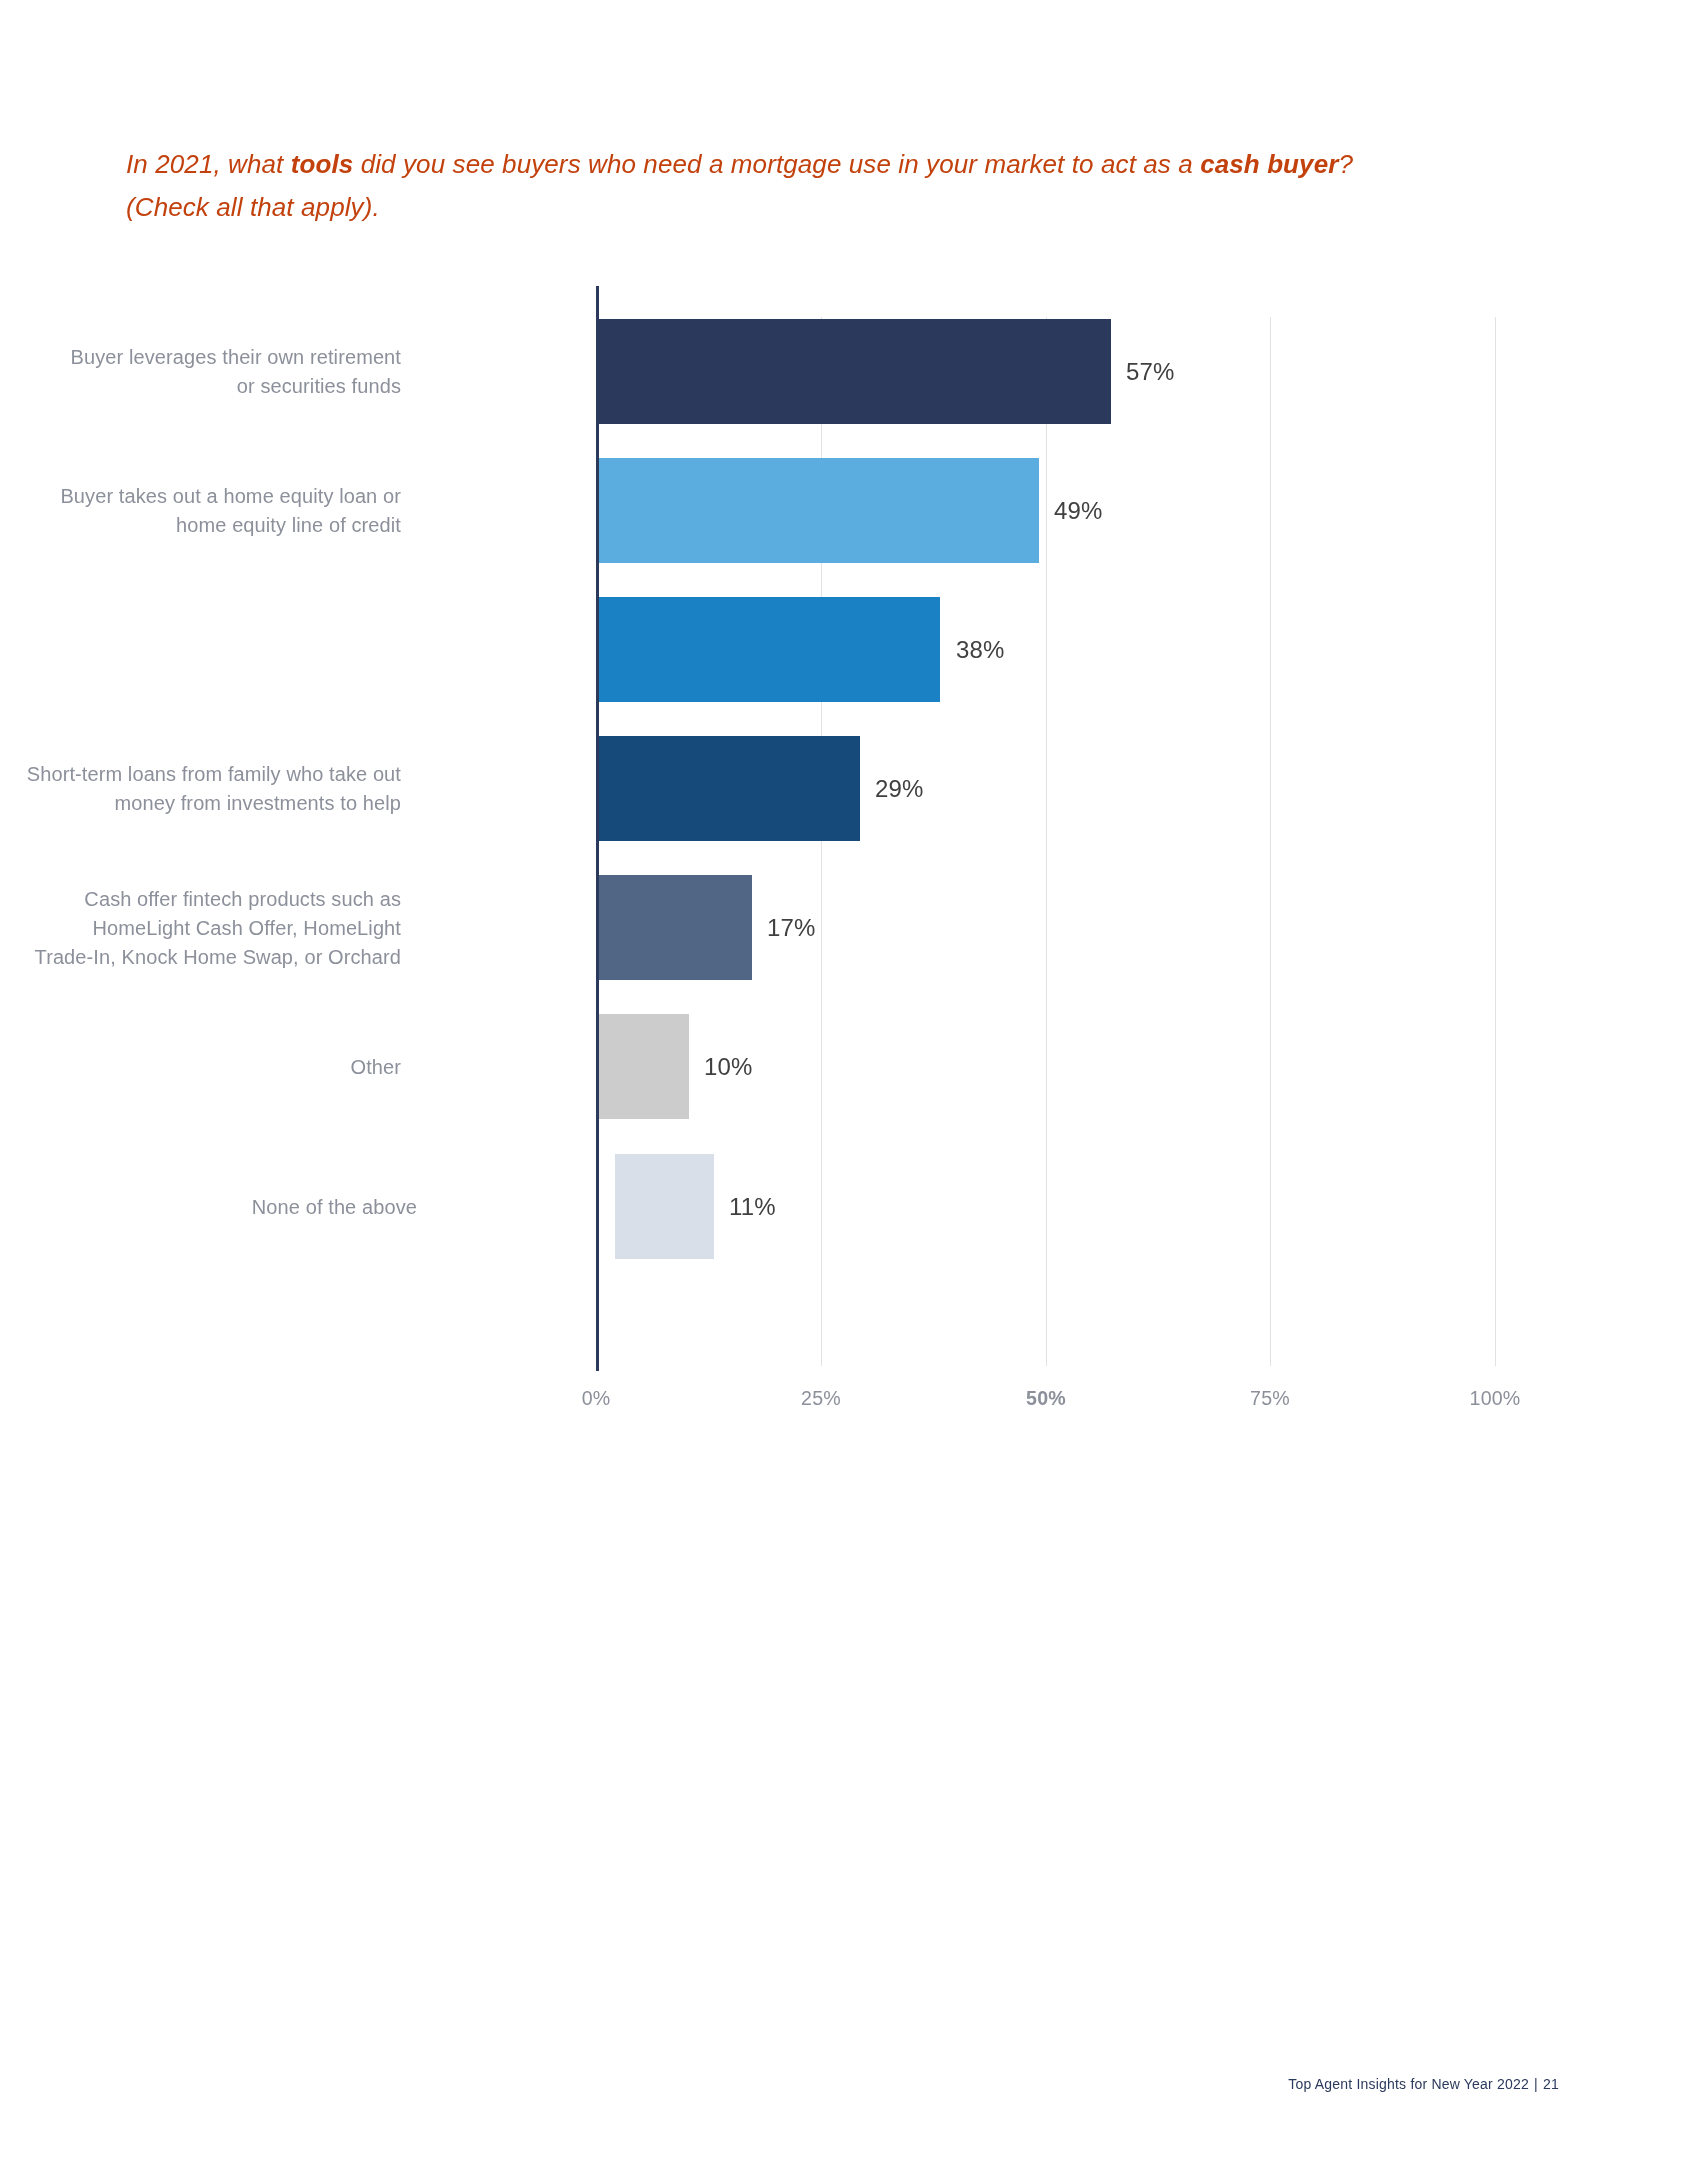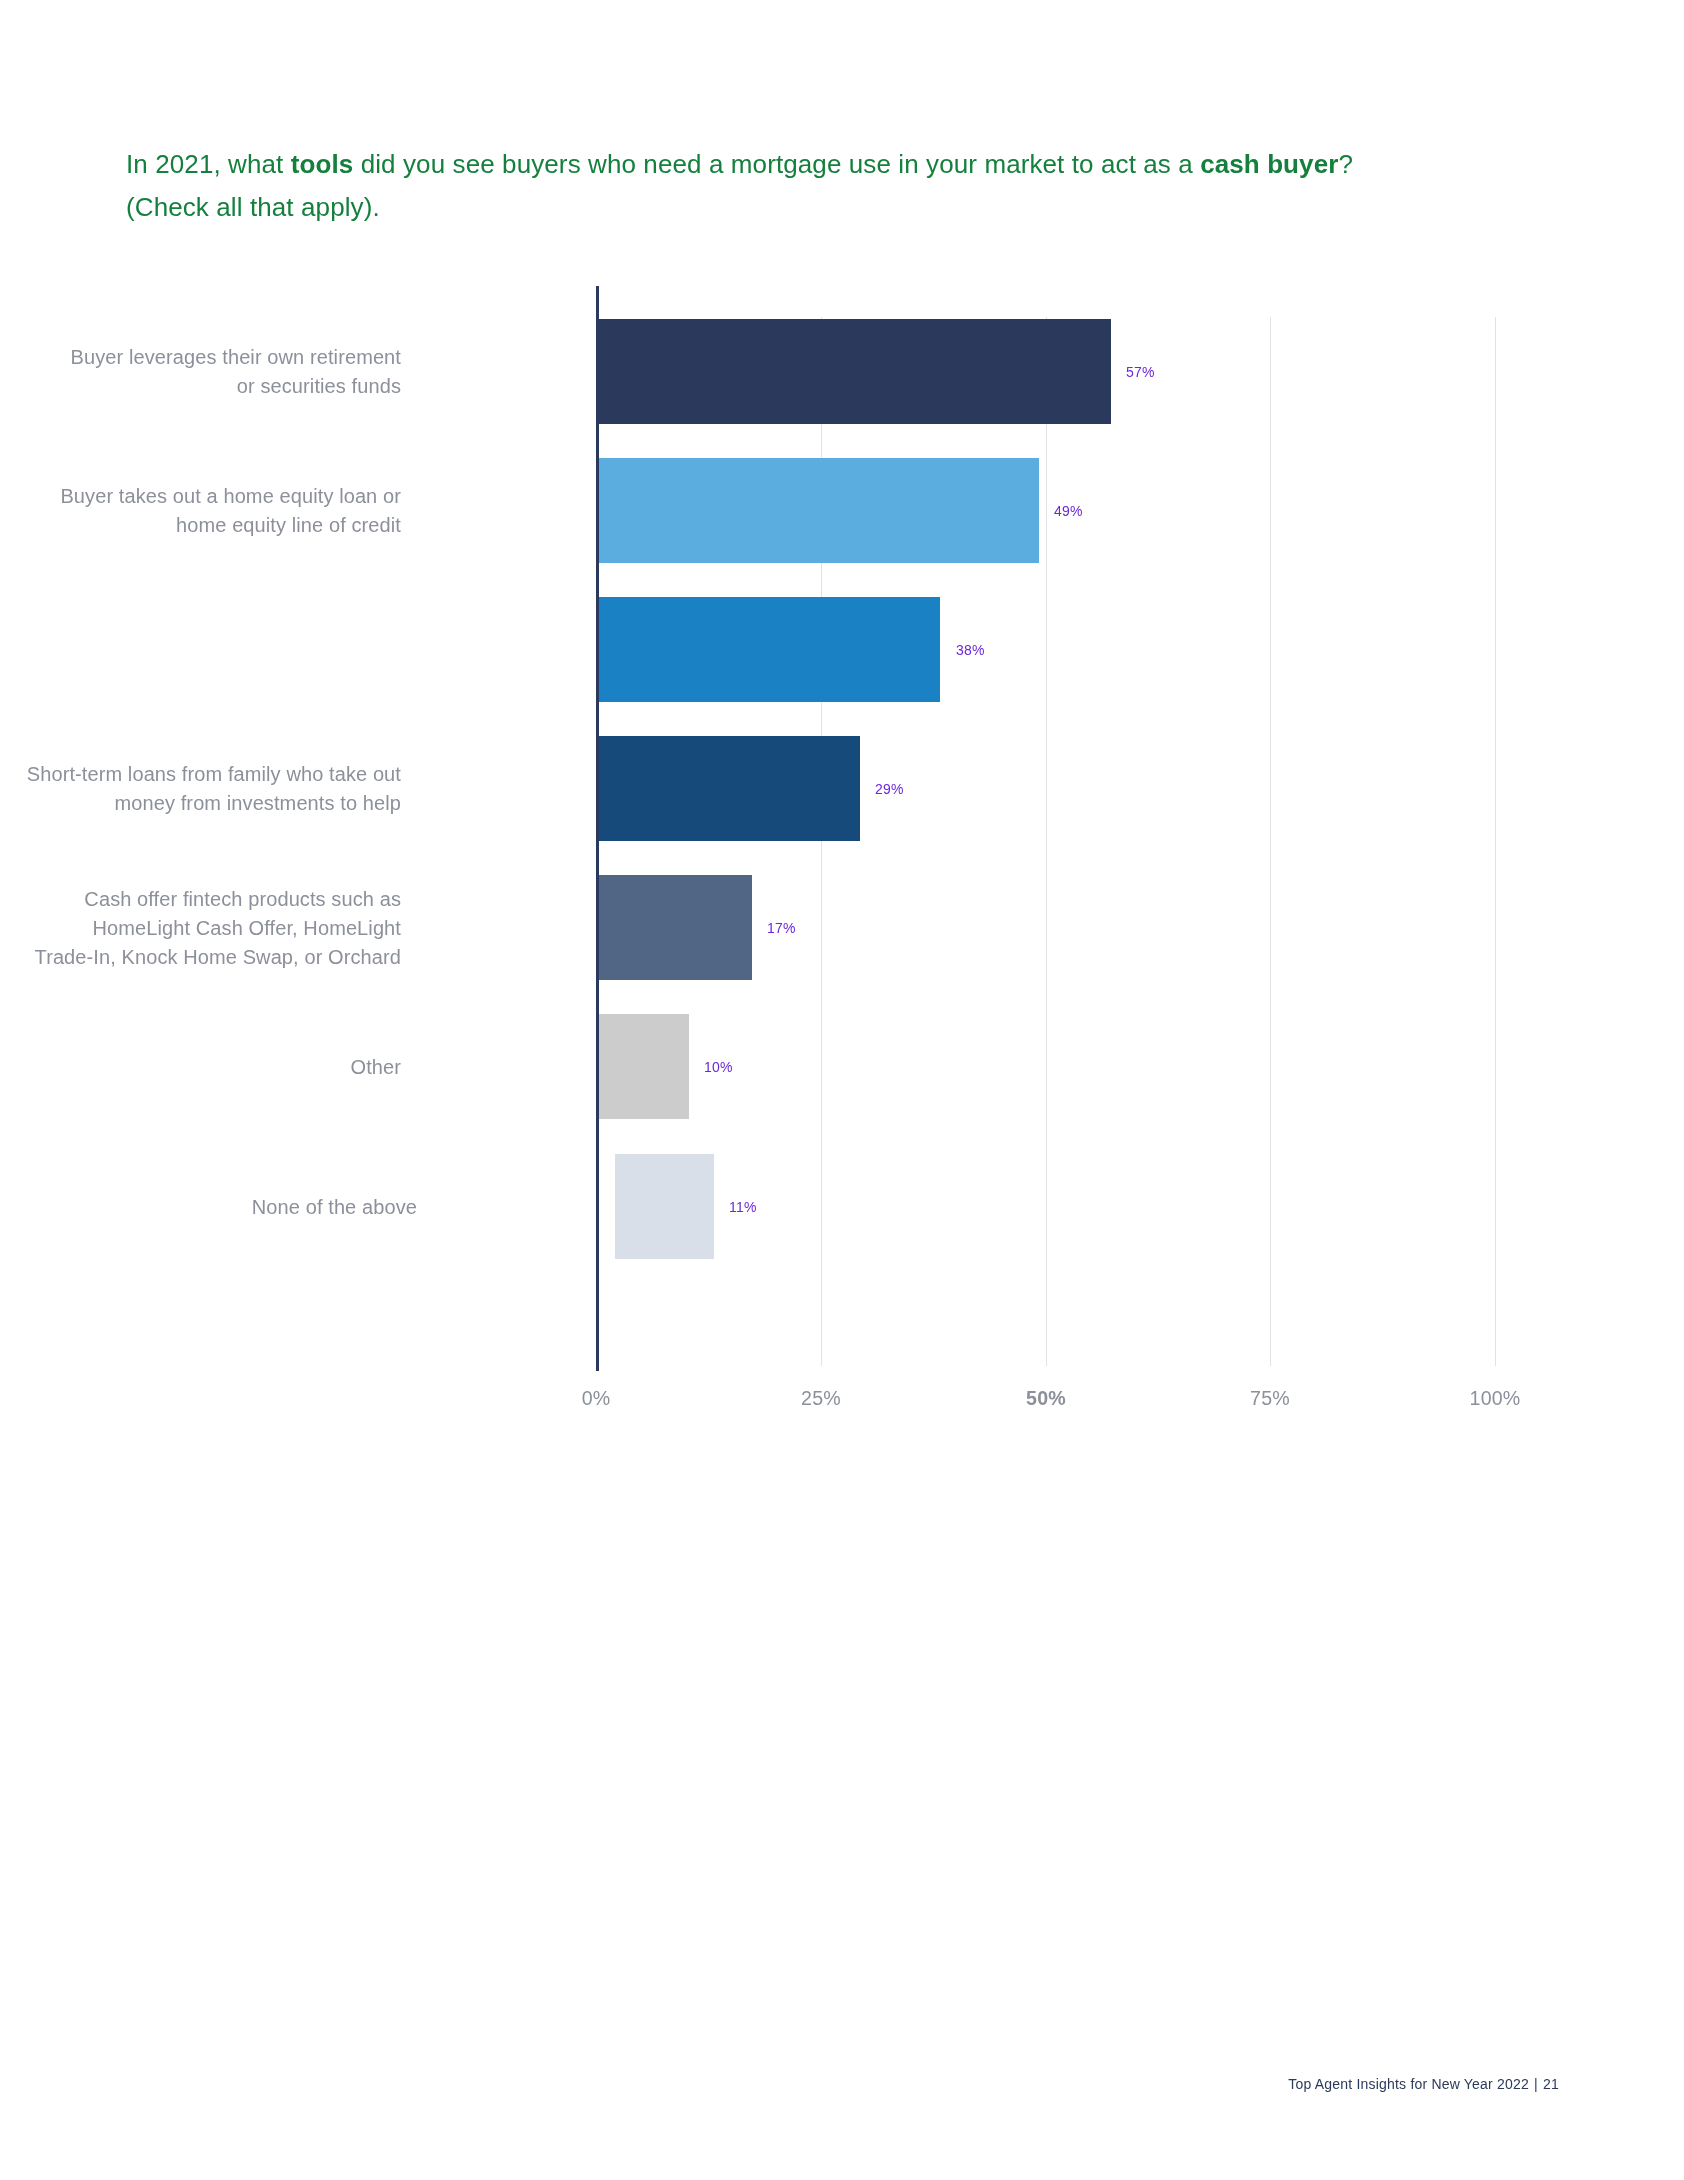--- a/index.html
+++ b/index.html
@@ -16,23 +16,24 @@
   }
 
   
   #page-title {
     position: absolute;
     left: 126px;
     top: 143px;
     width: 1329px;
     font-size: 26px;
     line-height: 43px;
-    color: #15803d;
+    color: #c2410c;
     letter-spacing: 0.1px;
     font-weight: 400;
+    font-style: italic;
   }
   #page-title b { font-weight: 700; }
 
   
   #chart {
     position: absolute;
     left: 0;
     top: 0;
     width: 1685px;
     height: 1448px;
@@ -65,22 +66,22 @@
   .bar {
     position: absolute;
     left: 599px;
     top: 0;
     height: 105px;
   }
   .bar-value {
     position: absolute;
     top: 50%;
     transform: translateY(-50%);
-    font-size: 14px;
-    color: #6d28d9;
+    font-size: 24px;
+    color: #404040;
     white-space: nowrap;
     letter-spacing: 0.2px;
   }
   .cat-label {
     position: absolute;
     right: 1106px;          
     top: 50%;
     transform: translateY(-50%);
     width: 477px;
     text-align: right;

